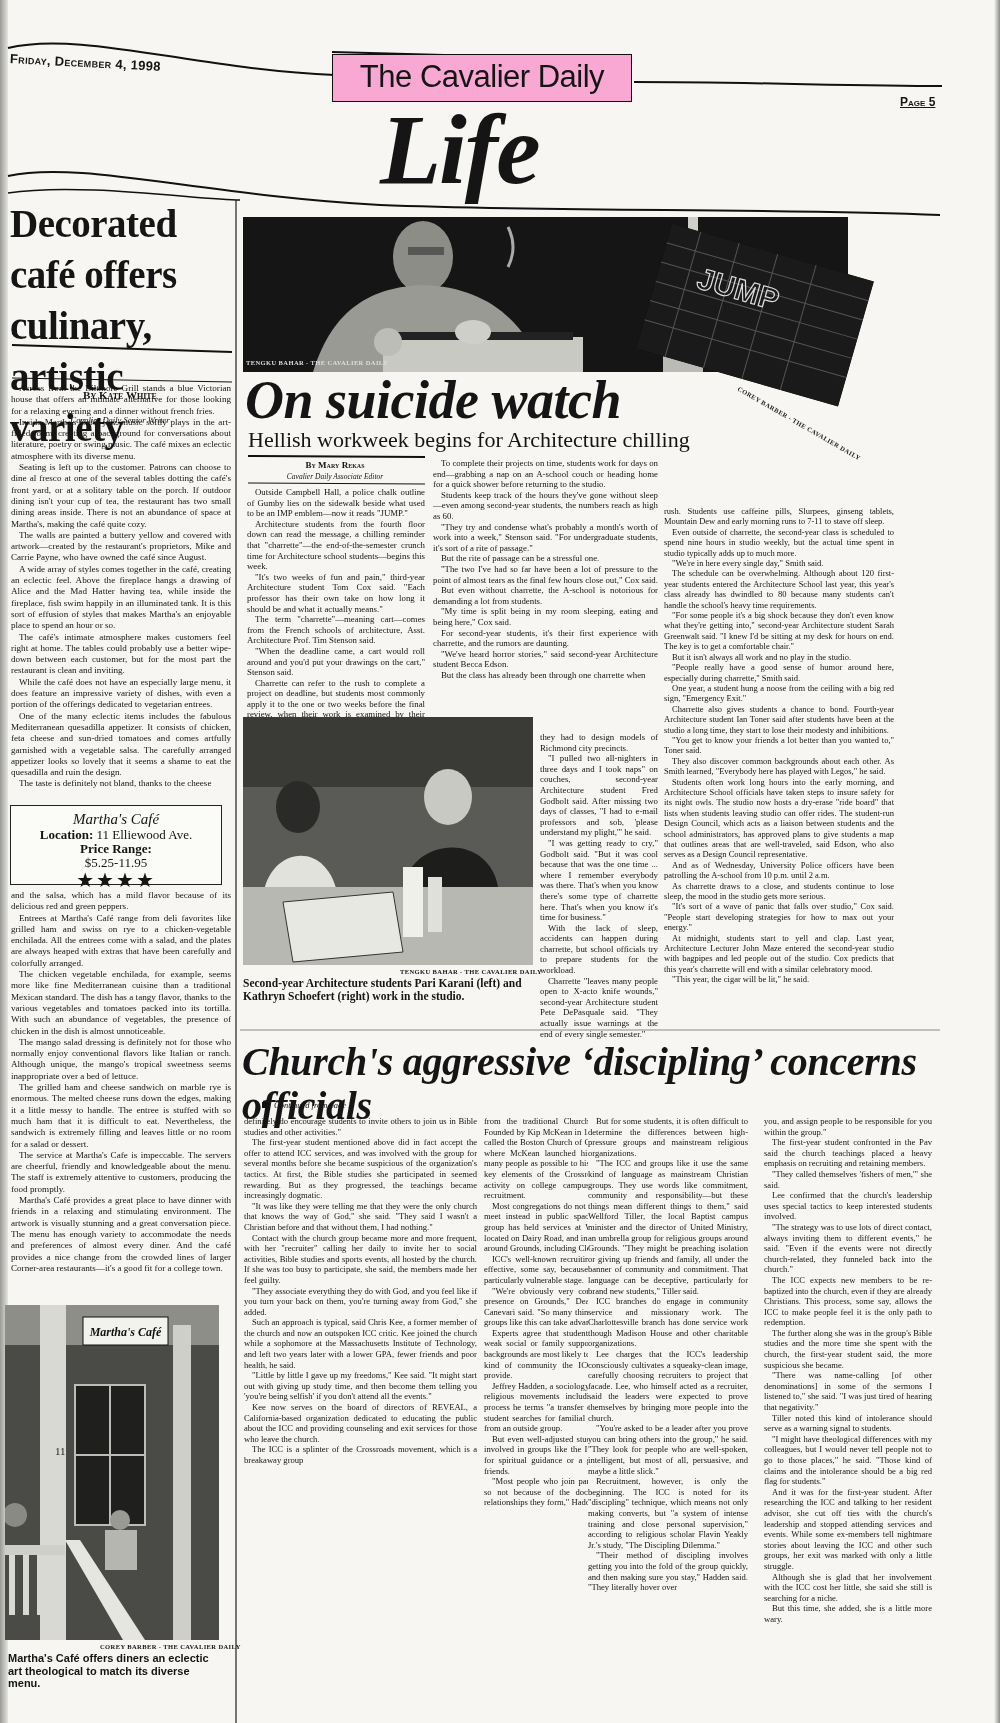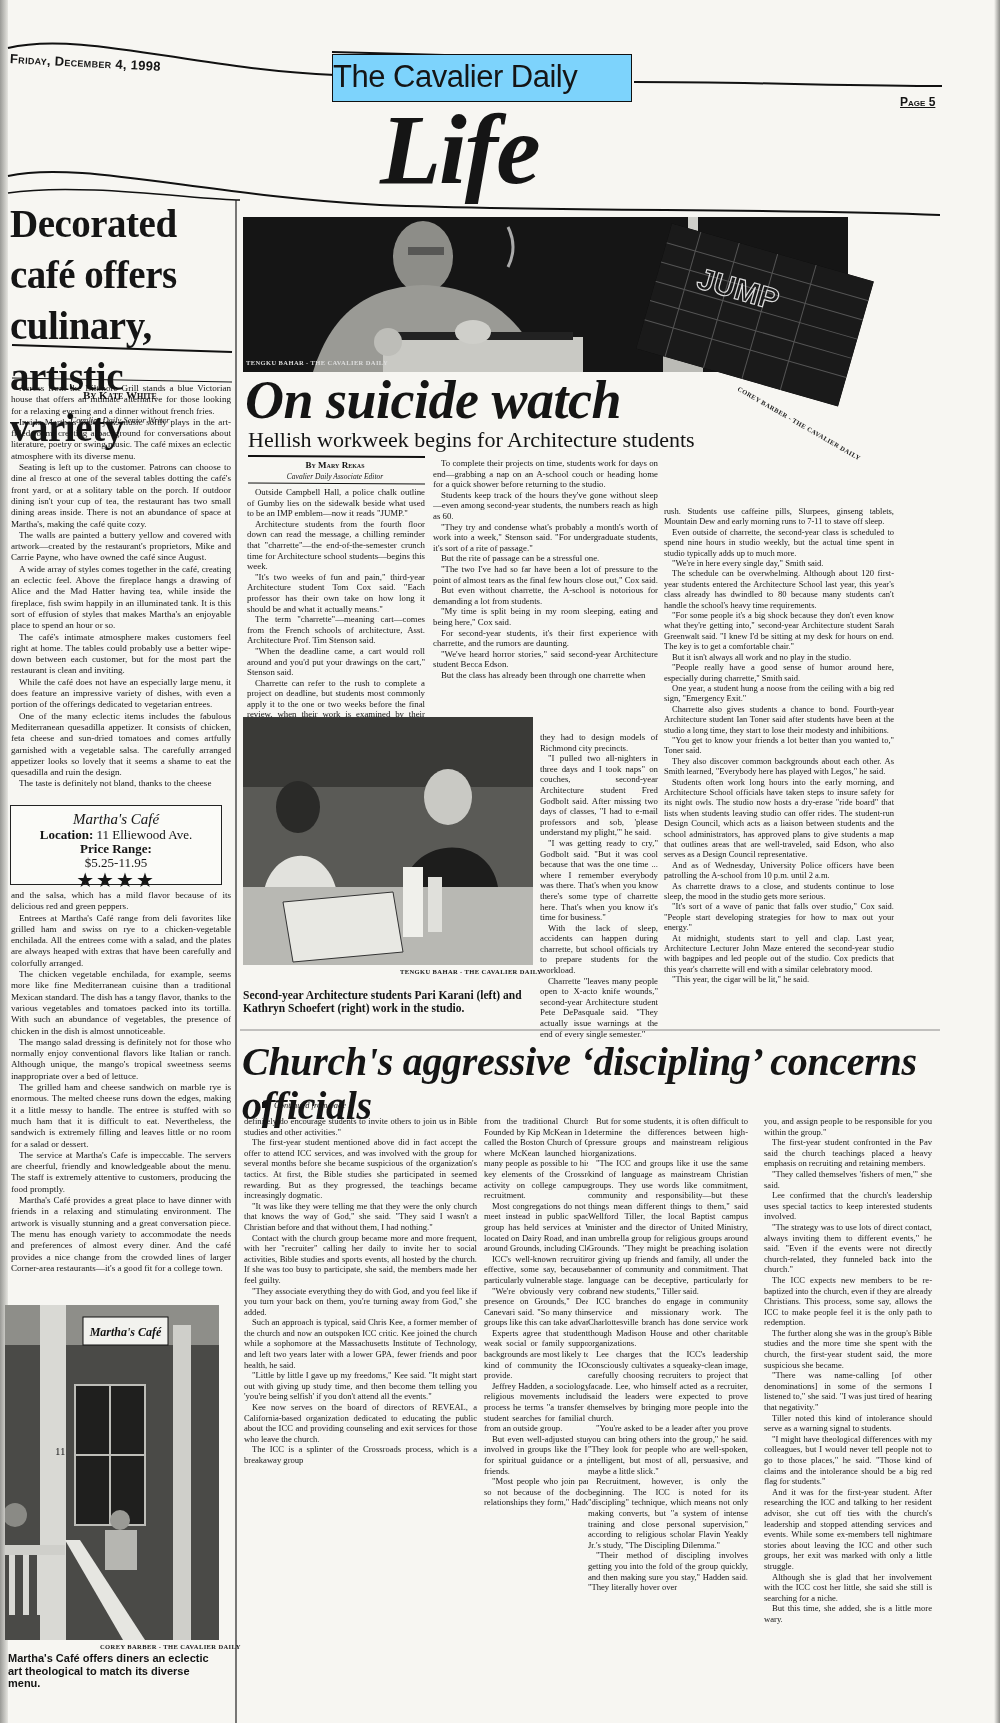--- a/index.html
+++ b/index.html
@@ -5,21 +5,21 @@
   * { box-sizing: border-box; margin: 0; padding: 0; }
   html, body { width: 1000px; height: 1723px; background: #f4f3ef; overflow: hidden; }
   body { position: relative; font-family: "Liberation Serif", serif; color: #151515; }
   .page { position: absolute; left: 0; top: 0; width: 1000px; height: 1723px; background: #f7f6f2; }
   .spine { position: absolute; left: 0; top: 0; width: 8px; height: 1723px; background: linear-gradient(90deg,#9a9a96,#e6e5e0); }
   .rightedge { position: absolute; right: 0; top: 0; width: 6px; height: 1723px; background: linear-gradient(90deg,#f7f6f2,#8c8c88); }
 
   
   .date { position: absolute; left: 10px; top: 55px; font-family: "Liberation Sans", sans-serif; font-weight: bold; font-size: 13px; letter-spacing: 0.3px; font-variant: small-caps; transform: rotate(3deg); }
   .pagenum { position: absolute; left: 900px; top: 95px; font-family: "Liberation Sans", sans-serif; font-weight: bold; font-size: 12px; font-variant: small-caps; text-decoration: underline; }
-  .paper-name { position: absolute; left: 332px; top: 54px; width: 300px; height: 48px; border: 1.5px solid #111; background: #7dd3fc; font-family: "Liberation Sans", sans-serif; font-size: 31px; text-align: left; line-height: 44px; letter-spacing: -0.5px; }
+  .paper-name { position: absolute; left: 332px; top: 54px; width: 300px; height: 48px; border: 1.5px solid #111; background: #f9a8d4; font-family: "Liberation Sans", sans-serif; font-size: 31px; text-align: center; line-height: 44px; letter-spacing: -0.5px; }
   .section-title { position: absolute; left: 380px; top: 100px; font-family: "Liberation Serif", serif; font-style: italic; font-weight: bold; font-size: 100px; line-height: 100px; letter-spacing: -2px; }
   svg.rules { position: absolute; left: 0; top: 0; }
 
   
   .col { position: absolute; font-size: 9.1px; line-height: 11.3px; text-align: justify; hyphens: auto; }
   .col p { text-indent: 8px; margin-bottom: 0; }
   .cafe-head { position: absolute; left: 10px; top: 198px; width: 220px; font-weight: bold; font-size: 39px; line-height: 51px; letter-spacing: -0.5px; }
   .cafe-byline { position: absolute; left: 10px; top: 353px; width: 220px; text-align: center; font-weight: bold; font-size: 11px; font-variant: small-caps; margin-top: 36px; }
   .cafe-role { position: absolute; left: 10px; top: 367px; width: 220px; text-align: center; font-style: italic; font-size: 8.5px; margin-top: 48px; }
   .info-box { position: absolute; left: 10px; top: 805px; width: 212px; height: 80px; border: 1.5px solid #222; text-align: center; background: #fbfbf8; }
@@ -164,21 +164,21 @@
           <line x1="70" y1="0" x2="70" y2="130"></line>
           <line x1="110" y1="0" x2="110" y2="130"></line>
           <line x1="150" y1="0" x2="150" y2="130"></line>
       </g>
       <text x="40" y="55" font-family="Liberation Sans, sans-serif" font-weight="bold" font-size="30" fill="none" stroke="#ddd" stroke-width="1.2">JUMP</text>
     </svg>
   </div>
   <div class="credit" style="left:740px; top:385px; transform: rotate(30deg); transform-origin: left top; color:#222;">Corey Barber - The Cavalier Daily</div>
 
   <div class="sw-head">On suicide watch</div>
-  <div class="sw-deck">Hellish workweek begins for Architecture students</div>
+  <div class="sw-deck">Hellish workweek begins for Architecture chilling</div>
   <div class="sw-byline">By Mary Rekas</div>
   <div class="sw-role">Cavalier Daily Associate Editor</div>
 
   <div class="col" style="left:247px; top:487px; width:178px; font-size:8.8px; line-height:10.6px;">
     <p>Outside Campbell Hall, a police chalk outline of Gumby lies on the sidewalk beside what used to be an IMP emblem—now it reads "JUMP."</p>
     <p>Architecture students from the fourth floor down can read the message, a chilling reminder that "charrette"—the end-of-the-semester crunch time for Architecture school students—begins this week.</p>
     <p>"It's two weeks of fun and pain," third-year Architecture student Tom Cox said. "Each professor has their own take on how long it should be and what it actually means."</p>
     <p>The term "charrette"—meaning cart—comes from the French schools of architecture, Asst. Architecture Prof. Tim Stenson said.</p>
     <p>"When the deadline came, a cart would roll around and you'd put your drawings on the cart," Stenson said.</p>
     <p>Charrette can refer to the rush to complete a project on deadline, but students most commonly apply it to the one or two weeks before the final review, when their work is examined by their professors and peers.</p>
@@ -205,21 +205,21 @@
       <path d="M20 180 C 25 130, 85 120, 95 180 Z" fill="#e2e2dd"></path>
       <ellipse cx="205" cy="80" rx="24" ry="28" fill="#c9c9c4"></ellipse>
       <path d="M160 170 C 170 120, 245 115, 255 170 Z" fill="#1d1d1c"></path>
       <rect x="0" y="170" width="290" height="78" fill="#b8b8b3"></rect>
       <polygon points="40,185 150,175 160,235 50,245" fill="#e8e8e3" stroke="#333"></polygon>
       <rect x="160" y="150" width="20" height="70" fill="#f0f0eb"></rect>
       <rect x="185" y="160" width="14" height="55" fill="#e0e0db"></rect>
     </svg>
   </div>
   <div class="credit" style="left:400px; top:968px;">Tengku Bahar - The Cavalier Daily</div>
-  <div class="caption" style="left:243px; top:977px; width:300px; font-family:'Liberation Serif', serif; font-size:11.5px; line-height:13px;margin-top:12px;">Second-year Architecture students Pari Karani (left) and Kathryn Schoefert (right) work in the studio.</div>
+  <div class="caption" style="left:243px; top:977px; width:300px; font-family:'Liberation Serif', serif; font-size:11.5px; line-height:13px;">Second-year Architecture students Pari Karani (left) and Kathryn Schoefert (right) work in the studio.</div>
 
   <div class="col" style="left:540px; top:732px; width:118px; font-size:8.8px; line-height:10.6px;">
     <p style="text-indent:0">they had to design models of Richmond city precincts.</p>
     <p>"I pulled two all-nighters in three days and I took naps" on couches, second-year Architecture student Fred Godbolt said. After missing two days of classes, "I had to e-mail professors and sob, 'please understand my plight,'" he said.</p>
     <p>"I was getting ready to cry," Godbolt said. "But it was cool because that was the one time ... where I remember everybody was there. That's when you know there's some type of charrette here. That's when you know it's time for business."</p>
     <p>With the lack of sleep, accidents can happen during charrette, but school officials try to prepare students for the workload.</p>
     <p>Charrette "leaves many people open to X-acto knife wounds," second-year Architecture student Pete DePasquale said. "They actually issue warnings at the end of every single semester."</p>
   </div>
 
   <div class="col" style="left:664px; top:468px; width:230px; font-size:8.5px; line-height:10.4px;margin-top:38px;">
@@ -247,21 +247,21 @@
 
   <div class="col" style="left:244px; top:1116px; width:233px; font-size:8.6px; line-height:10.6px;">
     <p style="text-indent:0">definitely do encourage students to invite others to join us in Bible studies and other activities."</p>
     <p>The first-year student mentioned above did in fact accept the offer to attend ICC services, and was involved with the group for several months before she became suspicious of the organization's tactics. At first, the Bible studies she participated in seemed rewarding. But as they progressed, the teachings became increasingly dogmatic.</p>
     <p>"It was like they were telling me that they were the only church that knows the way of God," she said. "They said I wasn't a Christian before and that without them, I had nothing."</p>
     <p>Contact with the church group became more and more frequent, with her "recruiter" calling her daily to invite her to social activities, Bible studies and sports events, all hosted by the church. If she was too busy to participate, she said, the members made her feel guilty.</p>
     <p>"They associate everything they do with God, and you feel like if you turn your back on them, you're turning away from God," she added.</p>
     <p>Such an approach is typical, said Chris Kee, a former member of the church and now an outspoken ICC critic. Kee joined the church while a sophomore at the Massachusetts Institute of Technology, and left two years later with a lower GPA, fewer friends and poor health, he said.</p>
     <p>"Little by little I gave up my freedoms," Kee said. "It might start out with giving up study time, and then become them telling you 'you're being selfish' if you don't attend all the events."</p>
     <p>Kee now serves on the board of directors of REVEAL, a California-based organization dedicated to educating the public about the ICC and providing counseling and exit services for those who leave the church.</p>
-    <p>The ICC is a splinter of the Crossroads process, which is a breakaway group</p>
+    <p>The ICC is a splinter of the Crossroads movement, which is a breakaway group</p>
   </div>
 
   <div class="col" style="left:484px; top:1116px; width:200px; font-size:8.6px; line-height:10.6px;">
     <p style="text-indent:0">from the traditional Church of Christ denomination. Founded by Kip McKean in 1979, the ICC originally was called the Boston Church of Christ, named after the town where McKean launched his campaign to convert as many people as possible to his movement. It incorporated key elements of the Crossroads movement—intensive activity on college campuses and an emphasis on recruitment.</p>
     <p>Most congregations do not have a church building and meet instead in public spaces. In Charlottesville, the group has held services at Walker Elementary School, located on Dairy Road, and informal meetings at facilities around Grounds, including Clemons Library.</p>
     <p>ICC's well-known recruiting tactics on campuses are effective, some say, because college students are at a particularly vulnerable stage.</p>
     <p>"We're obviously very concerned about this group's presence on Grounds," Dean of Students Robert T. Canevari said. "So many things are new to students that groups like this can take advantage of their inexperience."</p>
     <p>Experts agree that students who are confused, have weak social or family support, or come from troubled backgrounds are most likely to immerse themselves in the kind of community the ICC and other such groups provide.</p>
     <p>Jeffrey Hadden, a sociology professor who studies new religious movements including the ICC, describes a process he terms "a transfer of love," in which a young student searches for familial affection and identification from an outside group.</p>
     <p>But even well-adjusted students can become intensely involved in groups like the ICC. Many are just looking for spiritual guidance or a group of similarly minded friends.</p>

